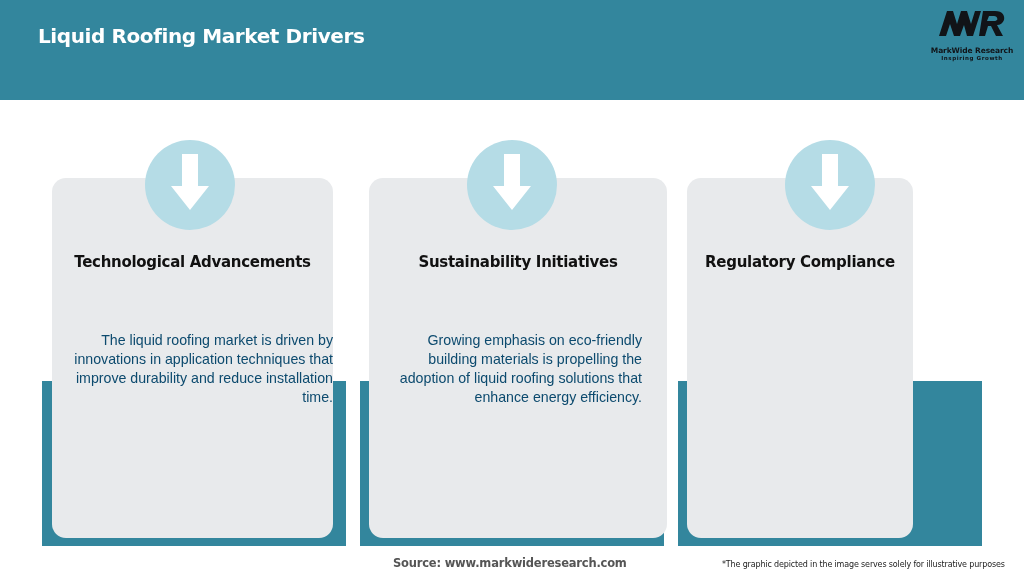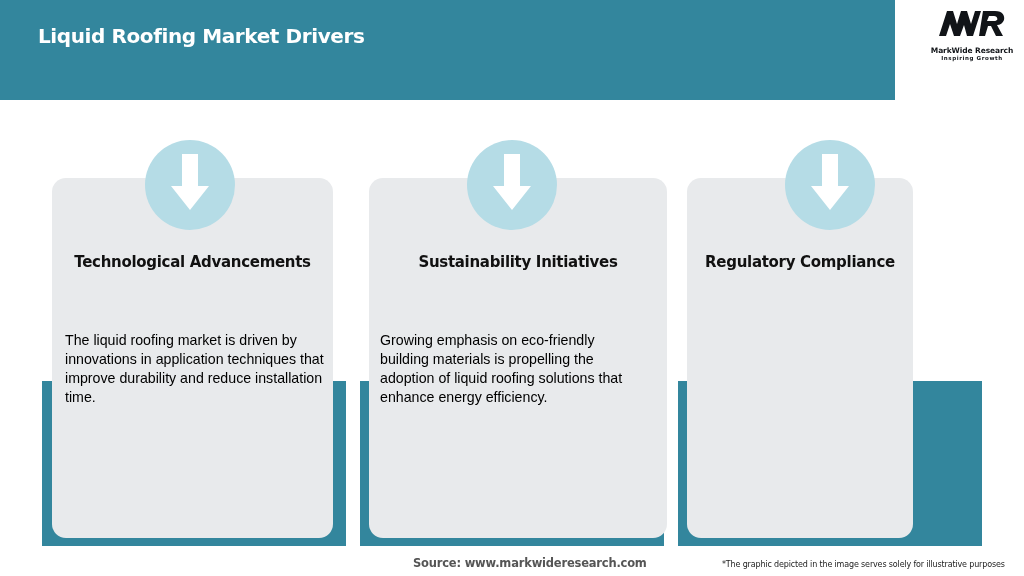--- a/index.html
+++ b/index.html
@@ -1,20 +1,20 @@
 <!DOCTYPE html>
 <html><head>
   <meta charset="utf-8">
   <style>
     * { box-sizing: border-box; margin: 0; padding: 0; }
     html, body { width: 1024px; height: 576px; overflow: hidden; background: #ffffff; }
     body { position: relative; font-family: "Liberation Sans", sans-serif; }
 
     .header {
-      position: absolute; left: 0; top: 0; width: 895px; height: 100px;
+      position: absolute; left: 0; top: 0; width: 1024px; height: 100px;
       background: #33869d;
     }
     .header-title {
       position: absolute; left: 38px; top: 24px;
       font-family: "DejaVu Sans", sans-serif; font-weight: bold;
       font-size: 20px; color: #ffffff; letter-spacing: -0.4px;
     }
     .logo {
       position: absolute; left: 920px; top: 8px; width: 104px; height: 50px;
       text-align: center; color: #111418;
@@ -41,27 +41,27 @@
       background: #b5dce6;
     }
     .circle svg { position: absolute; left: 0; top: 0; }
     .card-title {
       position: absolute; left: 0; width: 100%; text-align: center;
       font-family: "DejaVu Sans", sans-serif; font-weight: bold;
       font-size: 15px; color: #111111; letter-spacing: -0.3px;
     }
     .card-text {
       position: absolute; font-family: "Liberation Sans", sans-serif;
-      font-size: 14.2px; line-height: 19px; color: #000000;
+      font-size: 14.2px; line-height: 19px; color: #0c4a6e; text-align: right;
     }
 
     .source {
       position: absolute; left: 393px; top: 556px;
       font-family: "DejaVu Sans", sans-serif; font-weight: bold;
-      font-size: 11.5px; color: #555555; letter-spacing: -0.2px; margin-left: 20px;
+      font-size: 11.5px; color: #555555; letter-spacing: -0.2px;
     }
     .disclaimer {
       position: absolute; left: 722px; top: 560px;
       font-family: "DejaVu Sans", sans-serif;
       font-size: 8px; color: #222222; letter-spacing: -0.15px;
     }
   </style>
 </head>
 <body>
 

